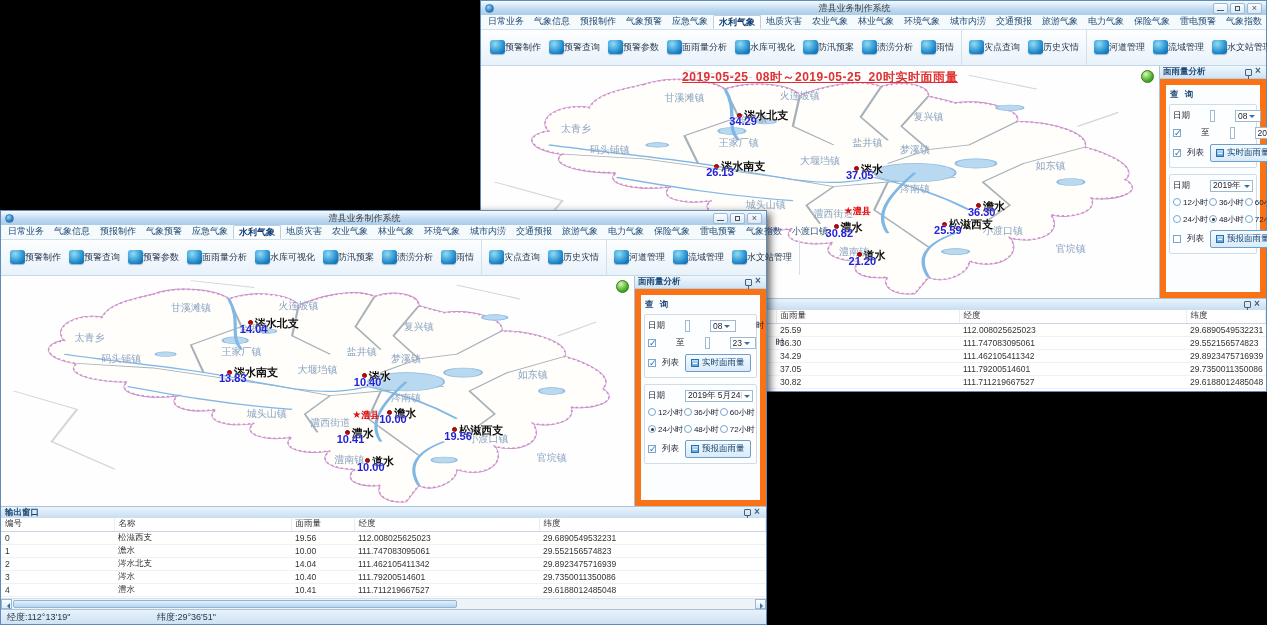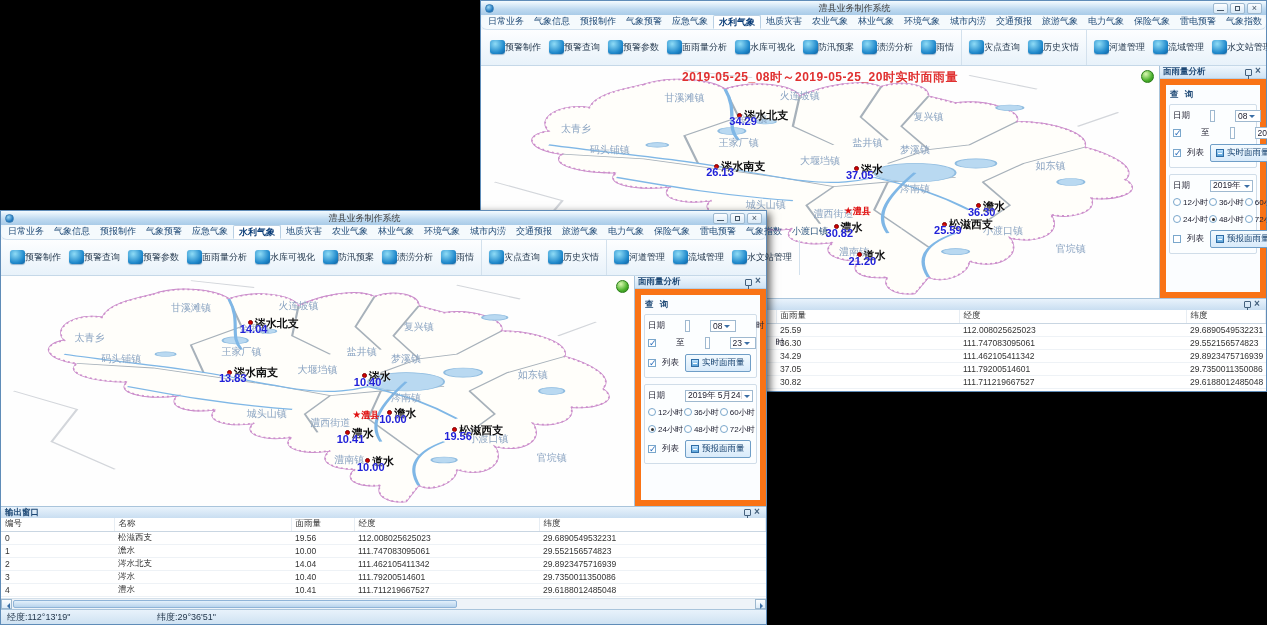--- a/index.html
+++ b/index.html
@@ -16,38 +16,38 @@
   .app-icon{width:9px;height:9px;border-radius:50%;margin-right:4px;flex:0 0 9px;
             background:radial-gradient(circle at 35% 30%,#9fd8f5,#1b74bd 70%);border:1px solid #3a7fb5;}
   .win-title{flex:1;text-align:center;color:#404040;}
   .winbtn{width:15px;height:11px;margin-left:2px;border:1px solid #9db8cf;border-radius:2px;
           background:linear-gradient(#fdfeff,#d7e8f6);position:relative;flex:0 0 15px;}
   .winbtn.min::after{content:"";position:absolute;left:3px;right:3px;bottom:2px;border-bottom:1px solid #456;}
   .winbtn.max::after{content:"";position:absolute;left:4px;right:4px;top:2px;bottom:2px;border:1px solid #456;}
   .winbtn.close::after{content:"×";position:absolute;left:0;right:0;top:-1px;text-align:center;font-size:9px;color:#456;}
 
   .tabs{height:24px;flex:0 0 12px;background:#f5fafd;display:flex;font-size:9px;color:#1d4875;
-        padding-left:2px;border-bottom:1px solid #d2e1ee;border-radius:6px;}
+        padding-left:2px;border-bottom:1px solid #d2e1ee;}
   .tab{padding:0 5px;line-height:12px;white-space:nowrap;}
   .tab:nth-child(6){background:#fff;border:1px solid #b9d0e4;border-bottom:1px solid #fff;
         color:#0a3c77;font-weight:bold;border-radius:2px 2px 0 0;}
 
   .toolbar{height:36px;flex:0 0 36px;background:linear-gradient(#fdfeff,#e8f2fa);
            border-bottom:1px solid #c5d8e8;display:flex;align-items:stretch;padding:0 2px;}
   .tgroup{display:flex;align-items:center;padding:0 3px;border-right:1px solid #d3e1ed;}
   .titem{display:flex;flex-direction:row;align-items:center;padding:2px 4px;font-size:9px;color:#24384d;white-space:nowrap;}
   .ticon{width:15px;height:14px;border-radius:3px;margin-bottom:2px;
          background:radial-gradient(circle at 35% 28%,#8fdcf6,#1f88cb 65%,#0f5e9c);box-shadow:0 1px 1px rgba(30,90,140,.4);}
 
   
   .content{flex:1;display:flex;min-height:0;}
   .map{flex:1;position:relative;background:#fefefe;overflow:hidden;}
   .map svg.geo{position:absolute;left:0;top:0;width:100%;height:100%;}
   .map-title{position:absolute;top:3px;left:0;width:100%;text-align:center;color:#e03030;
-             font-weight:bold;font-size:12px;letter-spacing:.5px;pointer-events:none;}
+             font-weight:bold;font-size:12px;letter-spacing:.5px;pointer-events:none;text-decoration:underline;}
   .globe-btn{position:absolute;top:4px;right:5px;width:13px;height:13px;border-radius:50%;
              background:radial-gradient(circle at 35% 28%,#dbf8b2,#4cb22e 60%,#2a7d17);border:1px solid #2a7d17;}
   .town{position:absolute;transform:translate(-50%,-50%);font-size:10px;color:#8ba4c2;white-space:nowrap;}
   .station{position:absolute;white-space:nowrap;}
   .sdot{display:inline-block;width:5px;height:5px;border-radius:50%;background:#d00000;border:1px solid #800000;vertical-align:middle;}
   .sname{font-size:11px;font-weight:bold;color:#101010;margin-left:2px;
          font-family:"Liberation Serif","DejaVu Serif",serif;text-shadow:0 0 2px #fff;}
   .sval{position:absolute;left:-8px;top:10px;font-size:11px;font-weight:bold;color:#2121d8;text-shadow:0 0 2px #fff;}
   .county-star{position:absolute;font-size:9px;color:#e01010;font-weight:bold;white-space:nowrap;}
   .county-star .star{color:#e01010;font-size:10px;}

